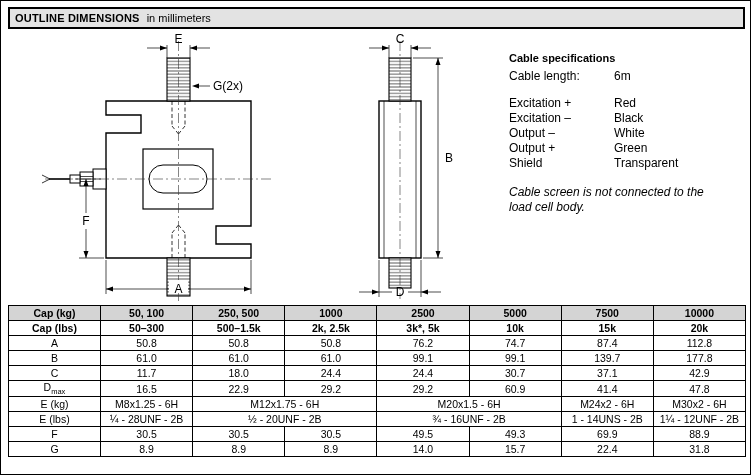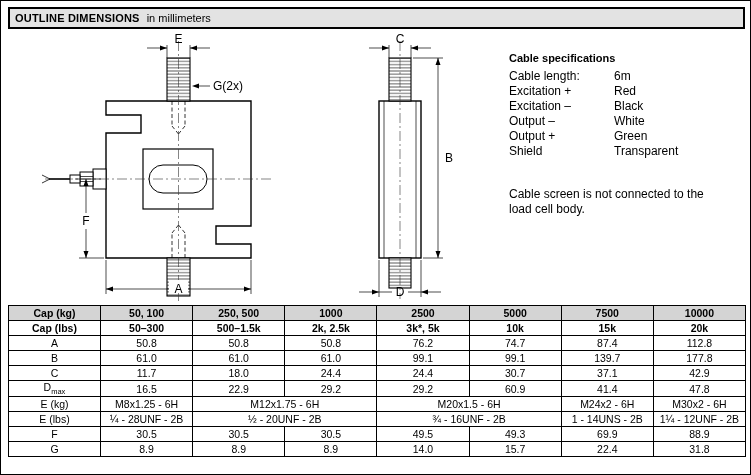--- a/index.html
+++ b/index.html
@@ -22,22 +22,22 @@
 
   
   .drawing { position:absolute; left:8px; top:30px; }
   .drawing text { font-family:"Liberation Sans", sans-serif; font-size:12px; fill:#000; stroke:none; }
 
   
   .cable { position:absolute; left:508px; top:50px; width:235px; font-size:12px; line-height:15px; }
   .cs-title { font-weight:bold; font-size:11px; margin-bottom:3px; }
   .cs-row { display:flex; }
   .cs-label { width:105px; flex:0 0 105px; }
-  .wire-list { margin-top:0; }
-  .cs-note { margin-top:28px; width:218px; }
+  .wire-list { margin-top:12px; }
+  .cs-note { margin-top:14px; width:218px;font-style:italic; }
 
   
   .dims {
     position:absolute; left:7px; top:304px; width:738px;
     border-collapse:collapse; table-layout:fixed;
     font-size:10.5px; text-align:center; border:1.5px solid #000;
   }
   .dims td { border:1px solid #000; height:15px; padding:0 2px; white-space:nowrap; overflow:hidden; }
   .dims tr.shaded td { background:#d4d4d4; }
   .dims tr.bold td { font-weight:bold; }

